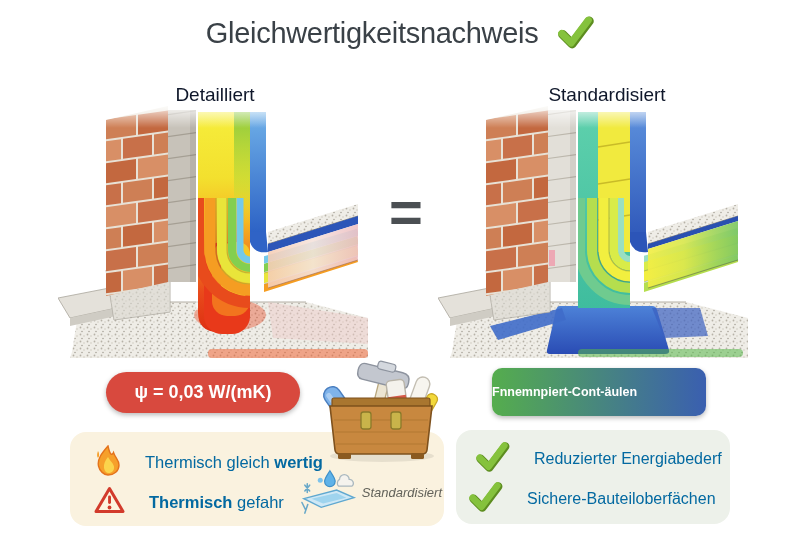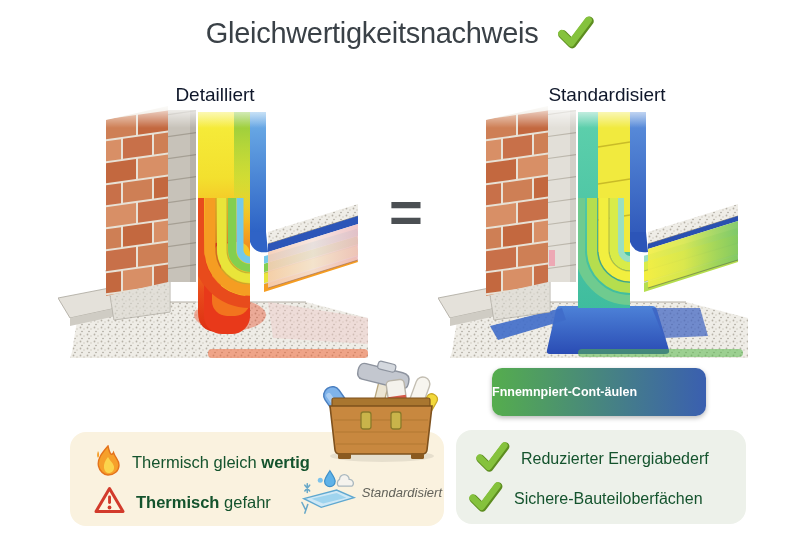--- a/index.html
+++ b/index.html
@@ -31,22 +31,22 @@
   .badge-din{position:absolute;left:492px;top:368px;width:214px;height:48px;border-radius:10px;
     background:linear-gradient(90deg,#55ad4d 0%,#3a5fb0 100%);color:#fff;font-size:12.5px;font-weight:700;
     display:flex;flex-direction:column;align-items:flex-start;justify-content:center;line-height:1.45;text-align:center;
     box-shadow:0 2px 5px rgba(0,0,0,.28);}
 
   
   .toolbox{position:absolute;left:320px;top:348px;width:126px;height:116px;z-index:5;}
 
   
   .risk-box{position:absolute;left:70px;top:432px;width:374px;height:94px;background:#faf2df;border-radius:16px;z-index:1;}
-  .benefit-box{position:absolute;left:456px;top:430px;width:274px;height:94px;background:#edf1ea;border-radius:16px;padding-left:16px;}
-  .row{position:absolute;display:flex;align-items:center;gap:11px;font-size:16.5px;color:#14532d;}
+  .benefit-box{position:absolute;left:456px;top:430px;width:274px;height:94px;background:#edf1ea;border-radius:16px;}
+  .row{position:absolute;display:flex;align-items:center;gap:24px;font-size:16.5px;color:#0369a1;}
   .row .reg{font-weight:400;}
   .row b{font-weight:700;}
   .risk-box .r1{left:24px;top:13px;}
   .risk-box .r2{left:24px;top:54px;}
   .water-note{position:absolute;right:0px;bottom:6px;display:flex;align-items:center;gap:4px;}
   .water-note .txt{font-size:13px;font-style:italic;color:#62625a;padding-right:2px;}
   .benefit-box .r1{left:18px;top:12px;font-size:16px;}
   .benefit-box .r2{left:11px;top:52px;font-size:16px;}
 </style>
 </head>
@@ -317,20 +317,23 @@
     <polygon points="210,142 300,114 300,119 210,147" fill="#2a50b0"></polygon>
     <polygon points="210,147 300,119 300,158 210,186" fill="url(#slabGreenR)" opacity="0.92"></polygon>
     <line x1="210" y1="186" x2="300" y2="158" stroke="#4a5a48" stroke-width="1.2" opacity="0.5"></line>
 
     <rect x="0" y="0" width="310" height="26" fill="url(#fadeTopR)"></rect>
   </svg>
   </div>
 
   <div class="equals">=</div>
 
+  <div class="badge-psi">
+    <span>ψ = 0,03 W/(mK)</span>
+  </div>
 
   <div class="badge-din">
     <span>Fnnemnpiert-Cont-äulen</span>
   </div>
 
   <div class="risk-box">
     <div class="row r1">
       <span>
         <svg width="27" height="31" viewBox="0 0 27 31">
           <path d="M14,1 C8,8 3,14 4.5,21 C5.5,26 10,30 14,30 C20,30 25,26 25,20 C25,15 21,12.5 19.5,7.5 C18,10.5 16,10.5 14,1 Z" fill="#f6a02b" stroke="#e4731c" stroke-width="1.4"></path>

